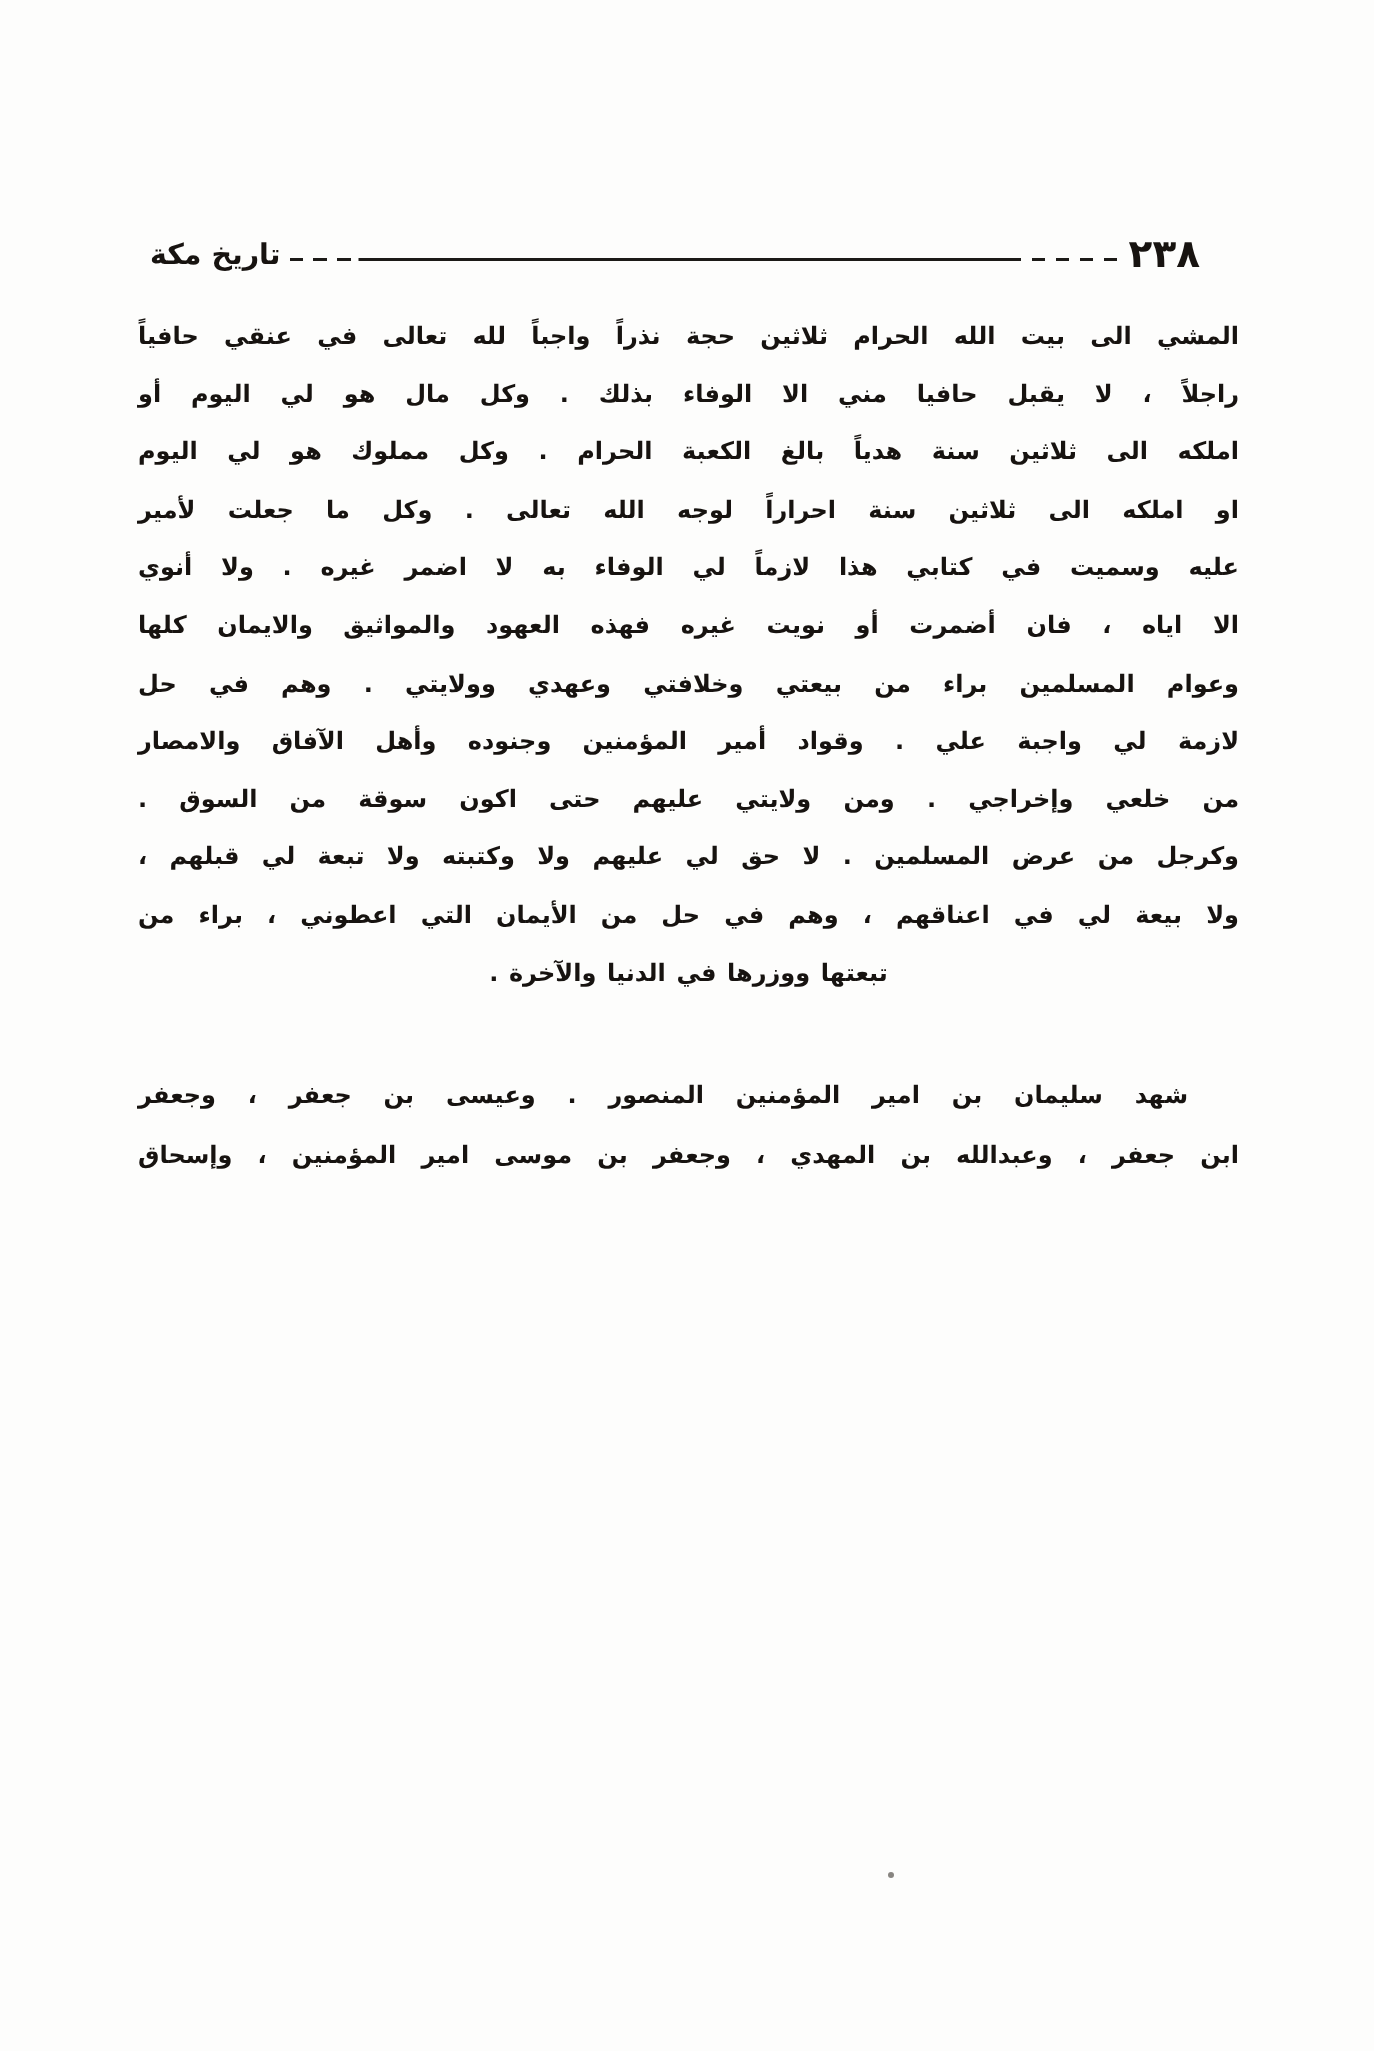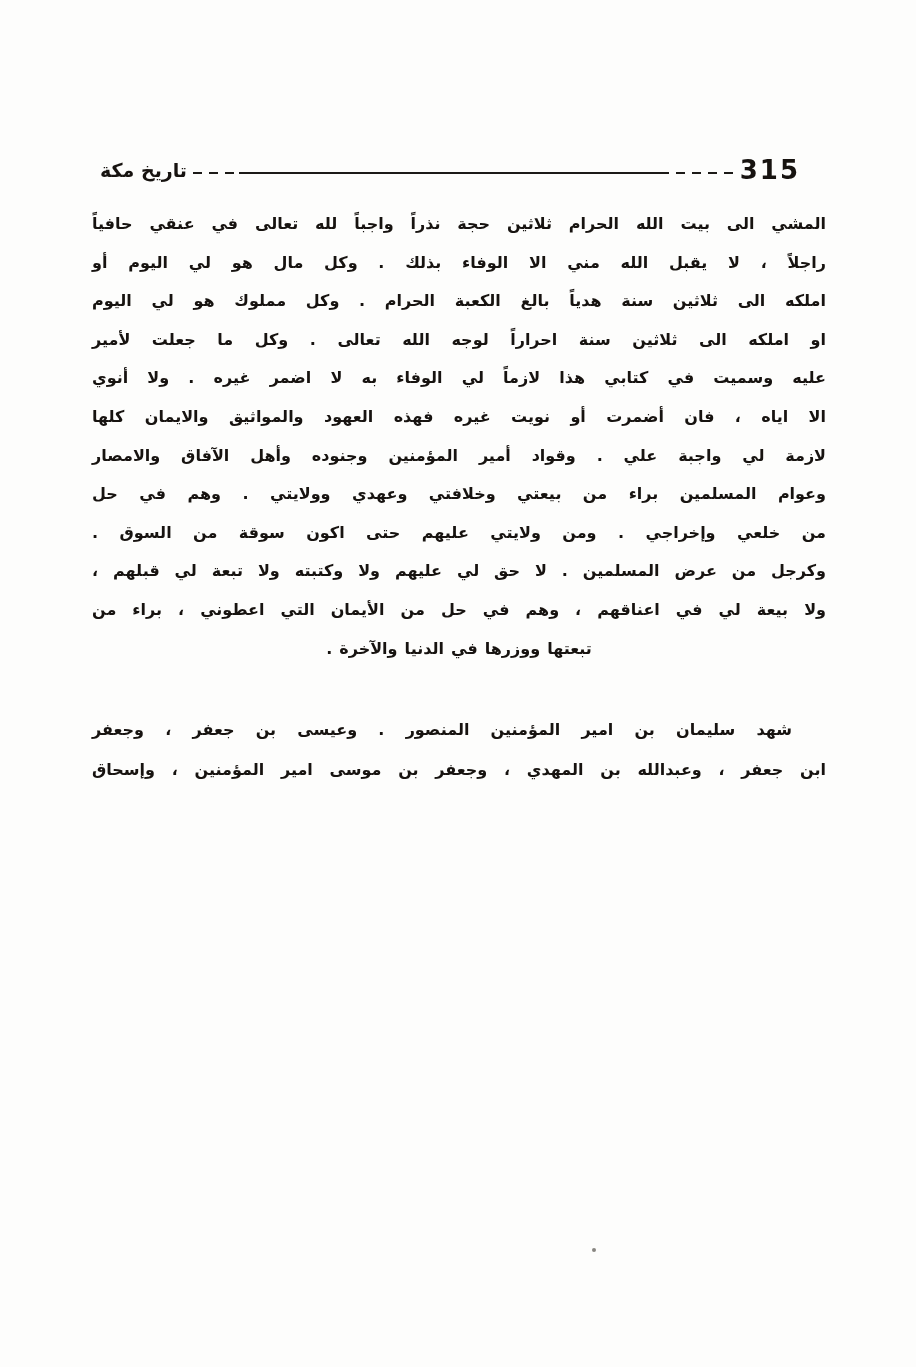--- a/index.html
+++ b/index.html
@@ -87,38 +87,38 @@
     background: #4a453f;
     opacity: 0.65;
   }
 </style>
 </head>
 <body>
 
 <div class="page">
 
   <div class="page-header">
-    <span class="page-number">315</span>
+    <span class="page-number">٢٣٨</span>
     <span class="rule-dashes right"></span>
     <span class="header-rule"></span>
     <span class="rule-dashes left"></span>
     <span class="book-title">تاريخ مكة</span>
   </div>
 
   <div class="body-text">
 
     <div class="paragraph-oath">
       <div class="line">المشي الى بيت الله الحرام ثلاثين حجة نذراً واجباً لله تعالى في عنقي حافياً</div>
-      <div class="line">راجلاً ، لا يقبل الله مني الا الوفاء بذلك . وكل مال هو لي اليوم أو</div>
+      <div class="line">راجلاً ، لا يقبل حافيا مني الا الوفاء بذلك . وكل مال هو لي اليوم أو</div>
       <div class="line">املكه الى ثلاثين سنة هدياً بالغ الكعبة الحرام . وكل مملوك هو لي اليوم</div>
       <div class="line">او املكه الى ثلاثين سنة احراراً لوجه الله تعالى . وكل ما جعلت لأمير</div>
       <div class="line">عليه وسميت في كتابي هذا لازماً لي الوفاء به لا اضمر غيره . ولا أنوي</div>
       <div class="line">الا اياه ، فان أضمرت أو نويت غيره فهذه العهود والمواثيق والايمان كلها</div>
+      <div class="line">وعوام المسلمين براء من بيعتي وخلافتي وعهدي وولايتي . وهم في حل</div>
       <div class="line">لازمة لي واجبة علي . وقواد أمير المؤمنين وجنوده وأهل الآفاق والامصار</div>
-      <div class="line">وعوام المسلمين براء من بيعتي وخلافتي وعهدي وولايتي . وهم في حل</div>
       <div class="line">من خلعي وإخراجي . ومن ولايتي عليهم حتى اكون سوقة من السوق .</div>
       <div class="line">وكرجل من عرض المسلمين . لا حق لي عليهم ولا وكتبته ولا تبعة لي قبلهم ،</div>
       <div class="line">ولا بيعة لي في اعناقهم ، وهم في حل من الأيمان التي اعطوني ، براء من</div>
       <div class="line centered">تبعتها ووزرها في الدنيا والآخرة .</div>
     </div>
 
     <div class="paragraph-witnesses">
       <div class="line indent-first">شهد سليمان بن امير المؤمنين المنصور . وعيسى بن جعفر ، وجعفر</div>
       <div class="line">ابن جعفر ، وعبدالله بن المهدي ، وجعفر بن موسى امير المؤمنين ، وإسحاق</div>
 

